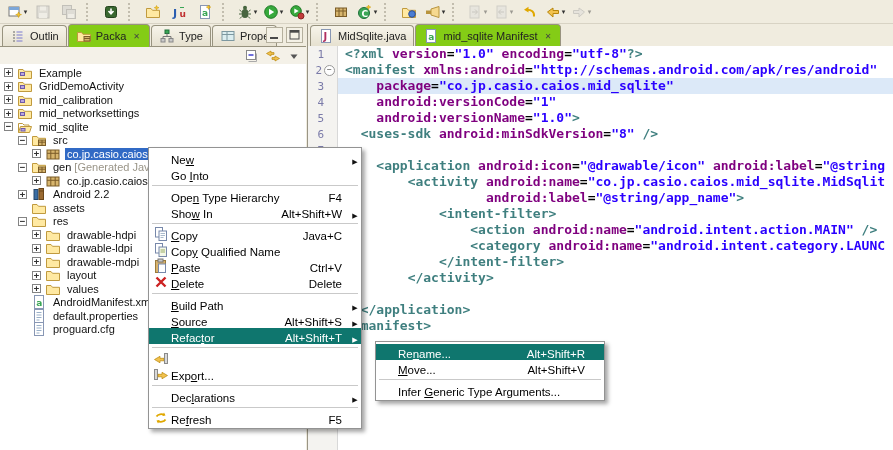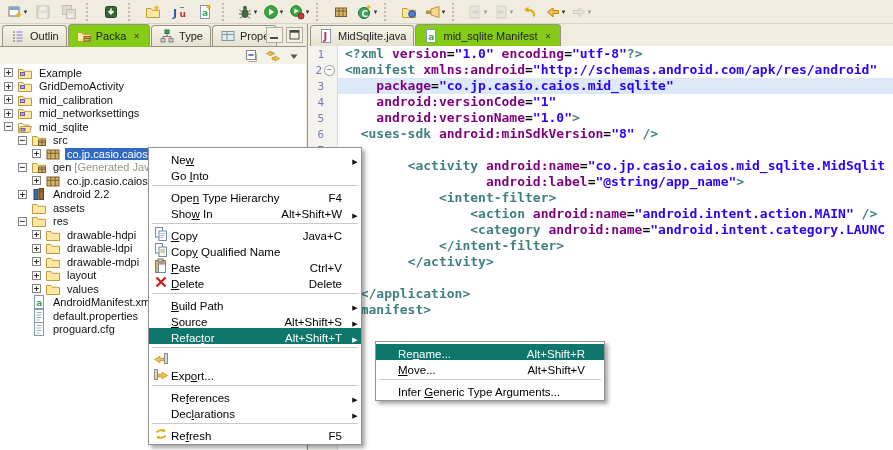--- a/index.html
+++ b/index.html
@@ -585,20 +585,21 @@
         <div class="gr">18<span style="width:11px"></span></div>
       </div>
     <div id="code">
         <div class="cl"><span class="st">&lt;?xml </span><span class="sa">version</span><span class="sp">=</span><span class="sv">"1.0"</span><span class="sp"> </span><span class="sa">encoding</span><span class="sp">=</span><span class="sv">"utf-8"</span><span class="st">?&gt;</span></div>
         <div class="cl"><span class="st">&lt;manifest </span><span class="sa">xmlns:android</span><span class="sp">=</span><span class="sv">"http://schemas.android.com/apk/res/android"</span></div>
         <div class="cl hl"><span class="sp">    </span><span class="sa">package</span><span class="sp">=</span><span class="sv">"co.jp.casio.caios.mid_sqlite"</span></div>
         <div class="cl"><span class="sp">    </span><span class="sa">android:versionCode</span><span class="sp">=</span><span class="sv">"1"</span></div>
         <div class="cl"><span class="sp">    </span><span class="sa">android:versionName</span><span class="sp">=</span><span class="sv">"1.0"</span><span class="st">&gt;</span></div>
         <div class="cl"><span class="sp">  </span><span class="st">&lt;uses-sdk </span><span class="sa">android:minSdkVersion</span><span class="sp">=</span><span class="sv">"8"</span><span class="st"> /&gt;</span></div>
         <div class="cl"></div>
+        <div class="cl"><span class="sp">    </span><span class="st">&lt;application </span><span class="sa">android:icon</span><span class="sp">=</span><span class="sv">"@drawable/icon"</span><span class="sp"> </span><span class="sa">android:label</span><span class="sp">=</span><span class="sv">"@string</span></div>
         <div class="cl"><span class="sp">        </span><span class="st">&lt;activity </span><span class="sa">android:name</span><span class="sp">=</span><span class="sv">"co.jp.casio.caios.mid_sqlite.MidSqlit</span></div>
         <div class="cl"><span class="sp">                  </span><span class="sa">android:label</span><span class="sp">=</span><span class="sv">"@string/app_name"</span><span class="st">&gt;</span></div>
         <div class="cl"><span class="sp">            </span><span class="st">&lt;intent-filter&gt;</span></div>
         <div class="cl"><span class="sp">                </span><span class="st">&lt;action </span><span class="sa">android:name</span><span class="sp">=</span><span class="sv">"android.intent.action.MAIN"</span><span class="st"> /&gt;</span></div>
         <div class="cl"><span class="sp">                </span><span class="st">&lt;category </span><span class="sa">android:name</span><span class="sp">=</span><span class="sv">"android.intent.category.LAUNC</span></div>
         <div class="cl"><span class="sp">            </span><span class="st">&lt;/intent-filter&gt;</span></div>
         <div class="cl"><span class="sp">        </span><span class="st">&lt;/activity&gt;</span></div>
         <div class="cl"></div>
         <div class="cl"><span class="sp">  </span><span class="st">&lt;/application&gt;</span></div>
         <div class="cl"><span class="st">&lt;/manifest&gt;</span></div>
@@ -722,25 +723,20 @@
             <path d="M14.5 9.5L9 6.3v2H5v2.5h4v2z" fill="#f2c24e" stroke="#b8860b" stroke-width=".7"></path>
           </svg>
         </span>
       </span>
       <span class="lbl">Exp<u>o</u>rt...</span>
       <span class="arr"></span>
     </div>
     <div class="msep"></div>
     <div class="mi">
       <span class="ic"></span>
-      <span class="lbl">Re<u>f</u>erences</span>
-      <span class="arr">▶</span>
-    </div>
-    <div class="mi">
-      <span class="ic"></span>
       <span class="lbl">Dec<u>l</u>arations</span>
       <span class="arr">▶</span>
     </div>
     <div class="msep"></div>
     <div class="mi">
       <span class="ic">
         <span class="icon">
           <svg width="16" height="16" viewBox="0 0 16 16">
             <path d="M3.5 6.5a5 3.8 0 018-1.3M12.5 9.5a5 3.8 0 01-8 1.3" stroke="#e0a800" stroke-width="1.8" fill="none"></path>
             <path d="M11 2.5l1.5 3-3.2.2z" fill="#e0a800"></path>

